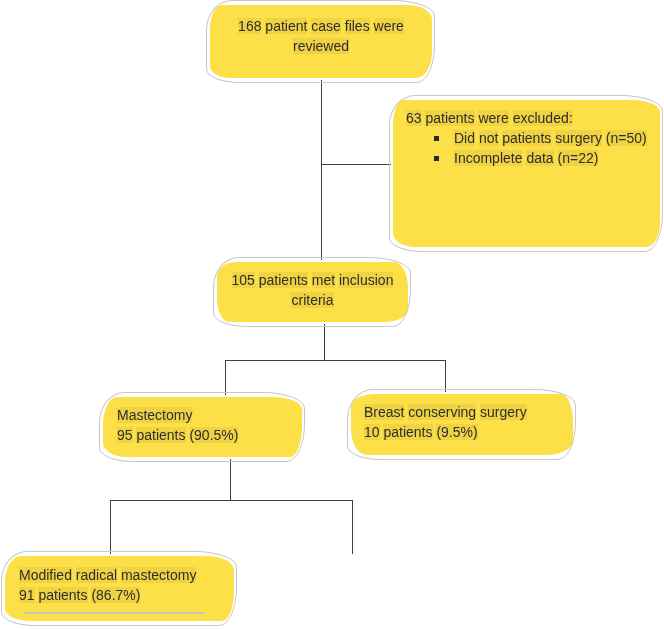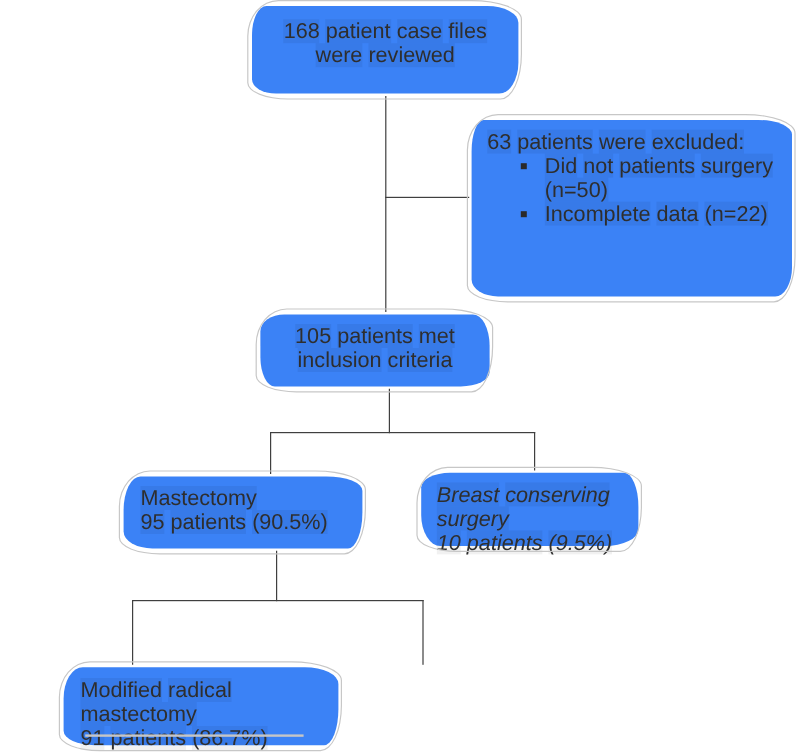--- a/index.html
+++ b/index.html
@@ -13,23 +13,23 @@
     color: #2e2e2e;
   }
   
   .connector { position: absolute; background: #3f3f3f; }
   .connector.v { width: 1px; }
   .connector.h { height: 1px; }
   
   .box {
     position: absolute;
     box-sizing: border-box;
-    background: #3b82f6;
+    background: #fde047;
     box-shadow: 0 0 0 2px #ffffff;
-    font-size: 18px;
+    font-size: 14px;
     line-height: 20px;
     color: #2e2e2e;
   }
   .box::before {
     content: "";
     position: absolute;
     inset: -5px -3px -5px -4px;
     border: 1px solid #c7c7c7;
     border-radius: 26px 42px 18px 34px / 30px 16px 38px 14px;
     pointer-events: none;
@@ -97,27 +97,27 @@
               border-radius:20px 14px 24px 12px / 14px 26px 12px 24px;">
     <div><span class="w">105</span> <span class="w">patients</span> <span class="w">met</span> <span class="w">inclusion</span> <span class="w">criteria</span></div>
   </div>
 
   <div class="box" style="left:103px; top:397px; width:199px; height:60px; padding:8px 12px 0 14px;
               border-radius:14px 30px 12px 24px / 28px 12px 30px 14px;">
     <div><span class="w">Mastectomy</span></div>
     <div><span class="w">95</span> <span class="w">patients</span> <span class="w">(90.5%)</span></div>
   </div>
 
-  <div class="box" style="left:351px; top:394px; width:181px; height:61px; padding:8px 10px 0 13px;
-              border-radius:24px 12px 28px 16px / 12px 28px 14px 26px;font-style:italic;">
+  <div class="box" style="left:351px; top:394px; width:222px; height:61px; padding:8px 10px 0 13px;
+              border-radius:24px 12px 28px 16px / 12px 28px 14px 26px;">
     <div><span class="w">Breast</span> <span class="w">conserving</span> <span class="w">surgery</span></div>
     <div><span class="w">10</span> <span class="w">patients</span> <span class="w">(9.5%)</span></div>
   </div>
 
   <div class="box" style="left:5px; top:556px; width:229px; height:65px; padding:9px 10px 0 14px;
-              border-radius:16px 28px 12px 26px / 26px 14px 30px 12px;margin-left:48px;">
+              border-radius:16px 28px 12px 26px / 26px 14px 30px 12px;">
     <div><span class="w">Modified</span> <span class="w">radical</span> <span class="w">mastectomy</span></div>
     <div><span class="w">91</span> <span class="w">patients</span> <span class="w">(86.7%)</span></div>
     <div class="faint-rule"></div>
   </div>
 
 
 </div>
 
 </body></html>

